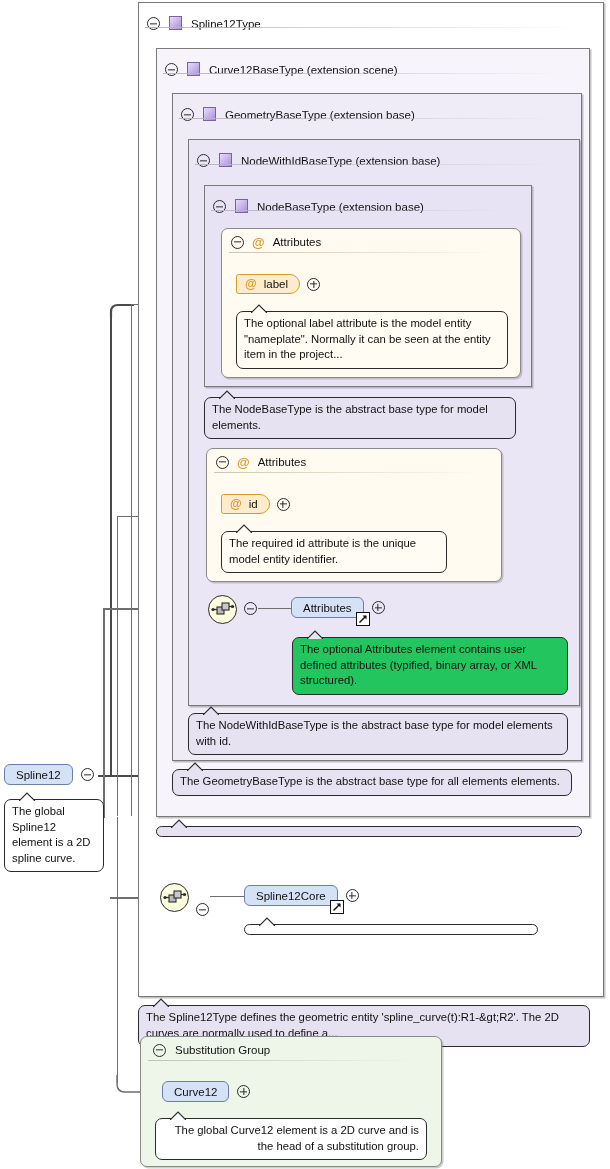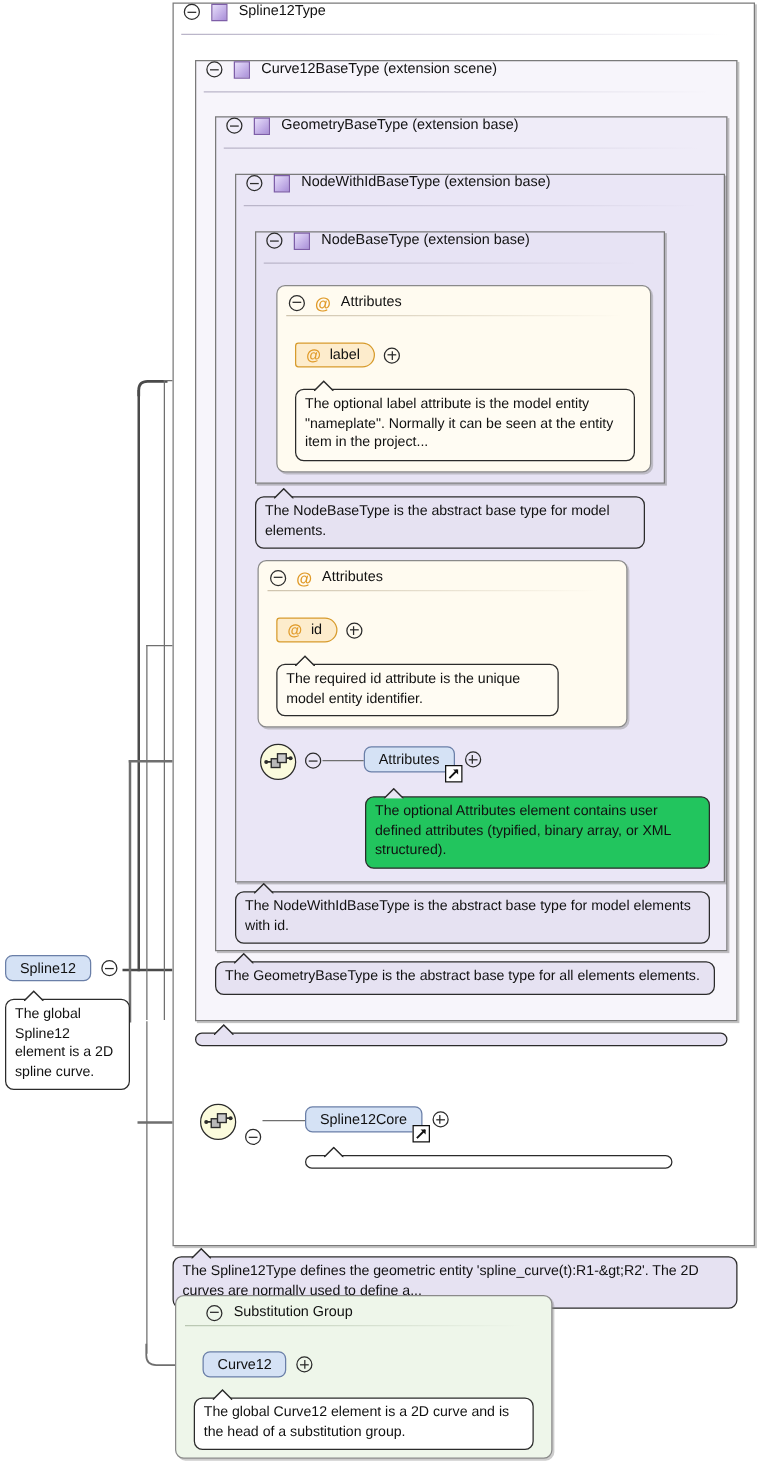--- a/index.html
+++ b/index.html
@@ -19,21 +19,21 @@
   
   .ctype {
     position: absolute;
     border: 1.5px solid #7a7a7a;
     box-shadow: 1.5px 1.5px 0 rgba(120,120,120,0.45);
   }
   .ctype > .ct-head {
     position: relative;
     height: 27px;
     display: flex;
-    align-items: flex-start;
+    align-items: flex-end;
     padding-left: 8px;
     white-space: nowrap;
   }
   .ctype > .ct-head::after {
     content: "";
     position: absolute;
     left: 6px; right: 20px; bottom: 2px;
     height: 1px;
     background: linear-gradient(to right, #b9b4c8, rgba(185,180,200,0));
   }
@@ -181,21 +181,21 @@
     position: absolute;
     background: #eef6ea;
     border: 1.4px solid #8a8a8a;
     border-radius: 7px;
     box-shadow: 1.5px 1.5px 0 rgba(130,130,130,0.40);
   }
   .subgroup > .sg-head {
     position: relative;
     height: 26px;
     display: flex; align-items: center;
-    padding-left: 24px;
+    padding-left: 12px;
     white-space: nowrap;
   }
   .subgroup > .sg-head::after {
     content: "";
     position: absolute;
     left: 7px; right: 22px; bottom: 2px;
     height: 1px;
     background: linear-gradient(to right, #b9c7b2, rgba(185,199,178,0));
   }
   .sg-title { font-size: 11.5px; margin-left: 9px; color: #111; }
@@ -468,20 +468,20 @@
   </div>
 </div>
 
 <div class="elem-row" style="left:162px; top:1081px;">
   <div class="elem-pill">
     <span class="elem-name">Curve12</span>
   </div>
   <div class="toggle plus"></div>
 </div>
 
-<div class="callout doc-white" style="left:155px; top:1118px; width:272px;">
+<div class="callout doc-white" style="left:155px; top:1118px; width:272px;text-align:right;">
   <div class="tail">
     <svg width="16" height="9" viewBox="0 0 16 9">
         <path d="M0,9 L8,1 L16,9" fill="#ffffff" stroke="#2b2b2b" stroke-width="1.2"></path>
       </svg>
   </div>
   <span>The global Curve12 element is a 2D curve and is the head of a substitution group.</span>
 </div>
 
 </body></html>

